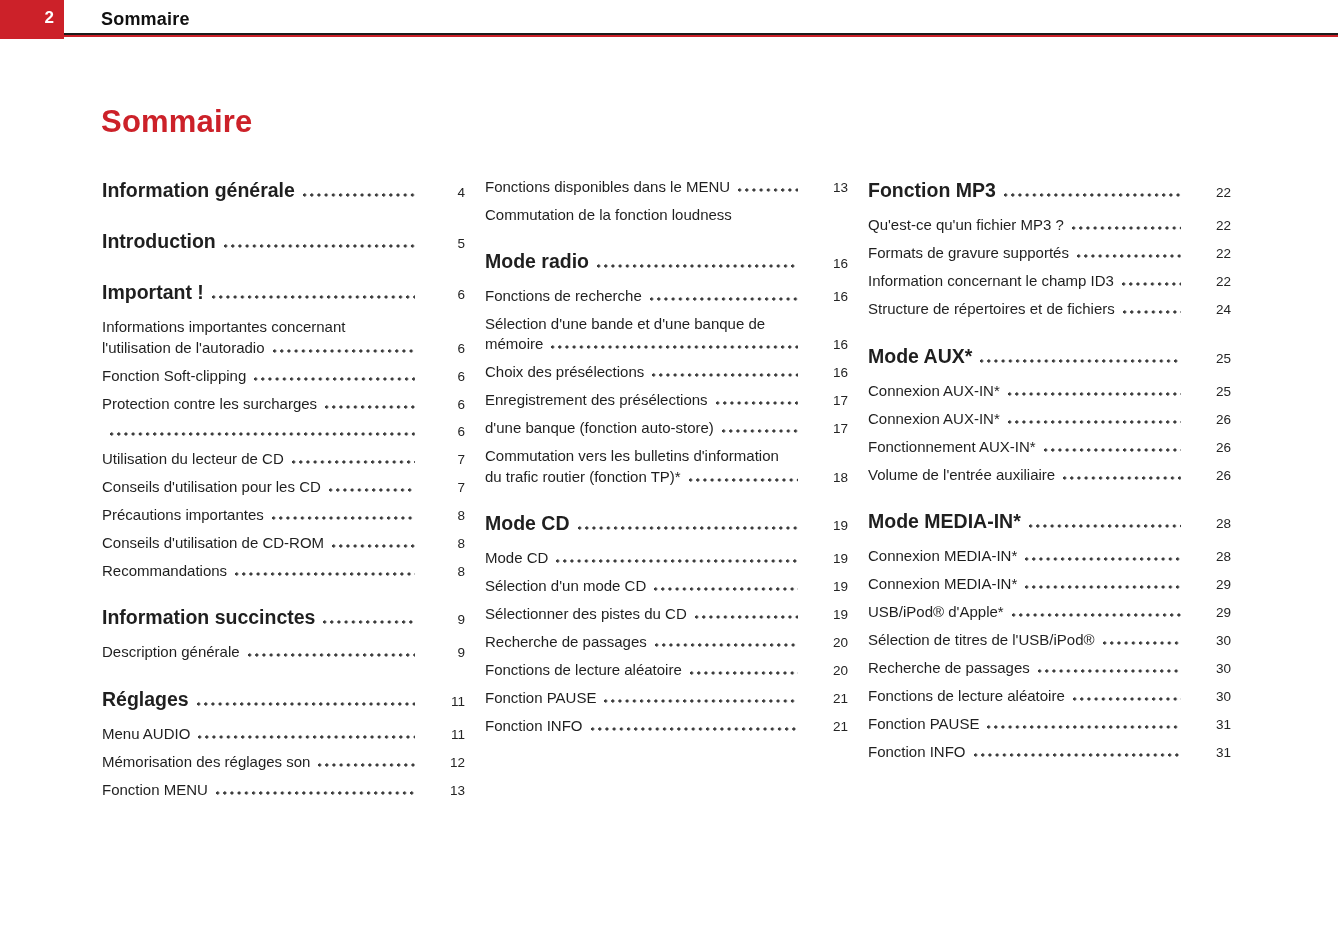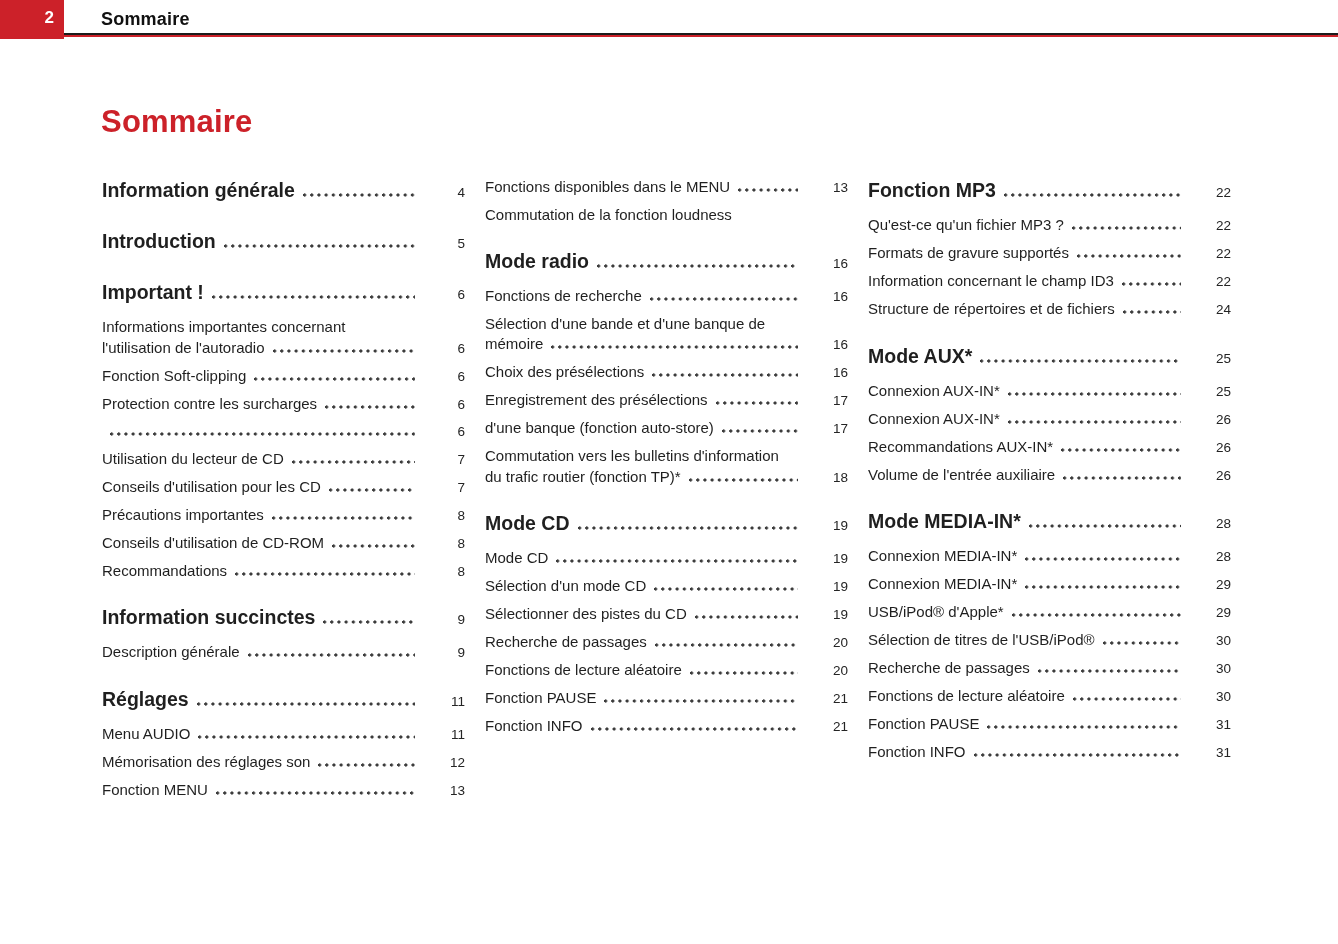--- a/index.html
+++ b/index.html
@@ -405,21 +405,21 @@
         </div>
         <div class="entry sub">
           <div class="row">
             <span class="label">Connexion AUX-IN*</span>
             <span class="leader"></span>
             <span class="num">26</span>
           </div>
         </div>
         <div class="entry sub">
           <div class="row">
-            <span class="label">Recommandations AUX-IN*</span>
+            <span class="label">Fonctionnement AUX-IN*</span>
             <span class="leader"></span>
             <span class="num">26</span>
           </div>
         </div>
         <div class="entry sub">
           <div class="row">
             <span class="label">Volume de l'entrée auxiliaire</span>
             <span class="leader"></span>
             <span class="num">26</span>
           </div>

